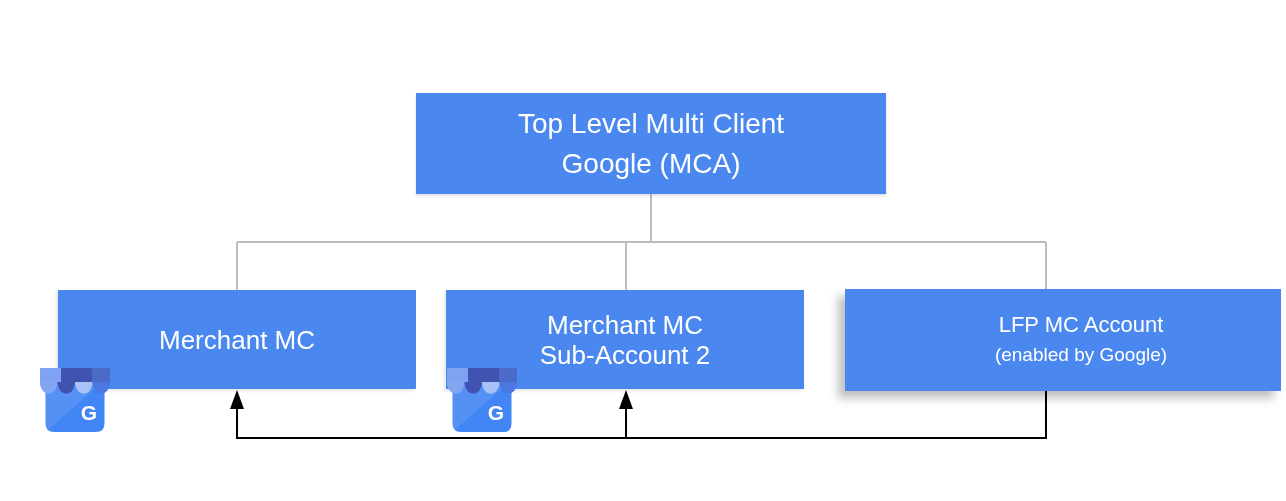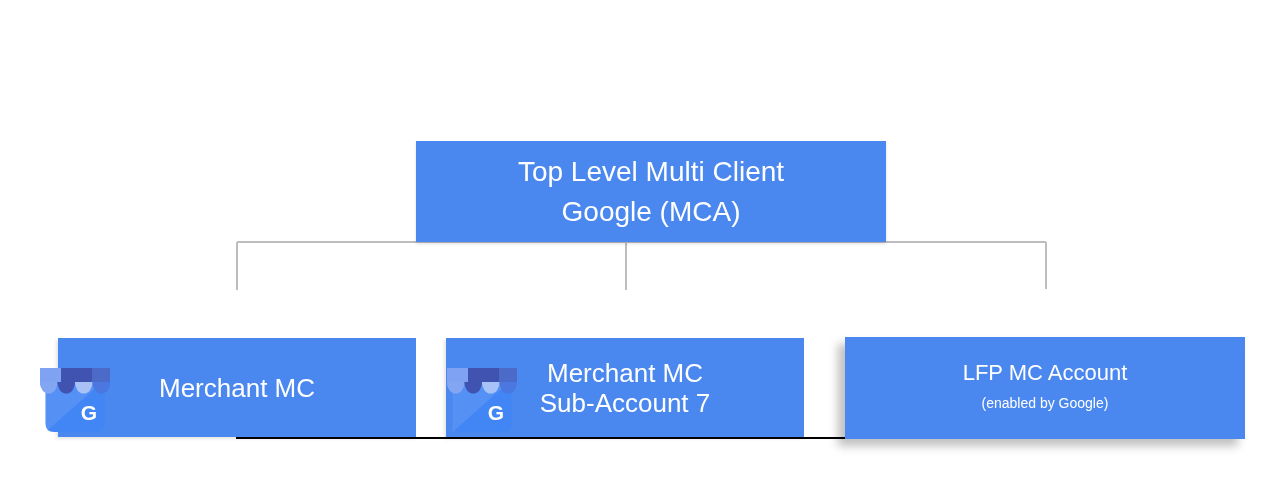--- a/index.html
+++ b/index.html
@@ -33,21 +33,20 @@
   }
   .box {
     position: absolute;
     background: var(--box-blue, #4a87ee);
     color: var(--box-text, #ffffff);
     display: flex;
     flex-direction: column;
     align-items: center;
     justify-content: center;
     text-align: center;
-    margin-top: 48px;
   }
   .box-top {
     left: 416px; top: 93px;
     width: 470px; height: 101px;
     font-size: 28px;
     line-height: 40px;
     box-shadow: 0 2px 3px rgba(0,0,0,0.12);
   }
   .box-sub {
     width: 358px; height: 99px;
@@ -57,22 +56,23 @@
     box-shadow: -2px 2px 3px rgba(0,0,0,0.10);
   }
   .box-sub1 { left: 58px; }
   .box-sub2 { left: 446px; }
   .box-lfp {
     left: 845px; top: 289px;
     width: 400px; height: 102px;
     font-size: 22px;
     line-height: 30px;
     box-shadow: -7px 7px 9px rgba(0,0,0,0.25);
+    padding-left: 36px;
   }
-  .box-lfp .line2 { font-size: 14px; }
+  .box-lfp .line2 { font-size: 19px; }
   .gmb-icon {
     position: absolute;
     width: 70px; height: 64px;
   }
   .gmb-icon-1 { left: 40px; top: 368px; }
   .gmb-icon-2 { left: 447px; top: 368px; }
   .gmb-g {
     font-family: "Liberation Sans", sans-serif;
     font-weight: bold;
     fill: #ffffff;
@@ -124,21 +124,21 @@
     <span class="line1">Top Level Multi Client</span>
     <span class="line2">Google (MCA)</span>
   </div>
 
   <div class="box box-sub box-sub1">
     <span class="line1">Merchant MC</span>
   </div>
 
   <div class="box box-sub box-sub2">
     <span class="line1">Merchant MC</span>
-    <span class="line2">Sub-Account 7</span>
+    <span class="line2">Sub-Account 2</span>
   </div>
 
   <div class="box box-lfp">
     <span class="line1">LFP MC Account</span>
     <span class="line2">(enabled by Google)</span>
   </div>
 
   <svg class="gmb-icon gmb-icon-1" viewBox="0 0 70 64">
     <use href="#gmb-symbol"></use>
   </svg>

